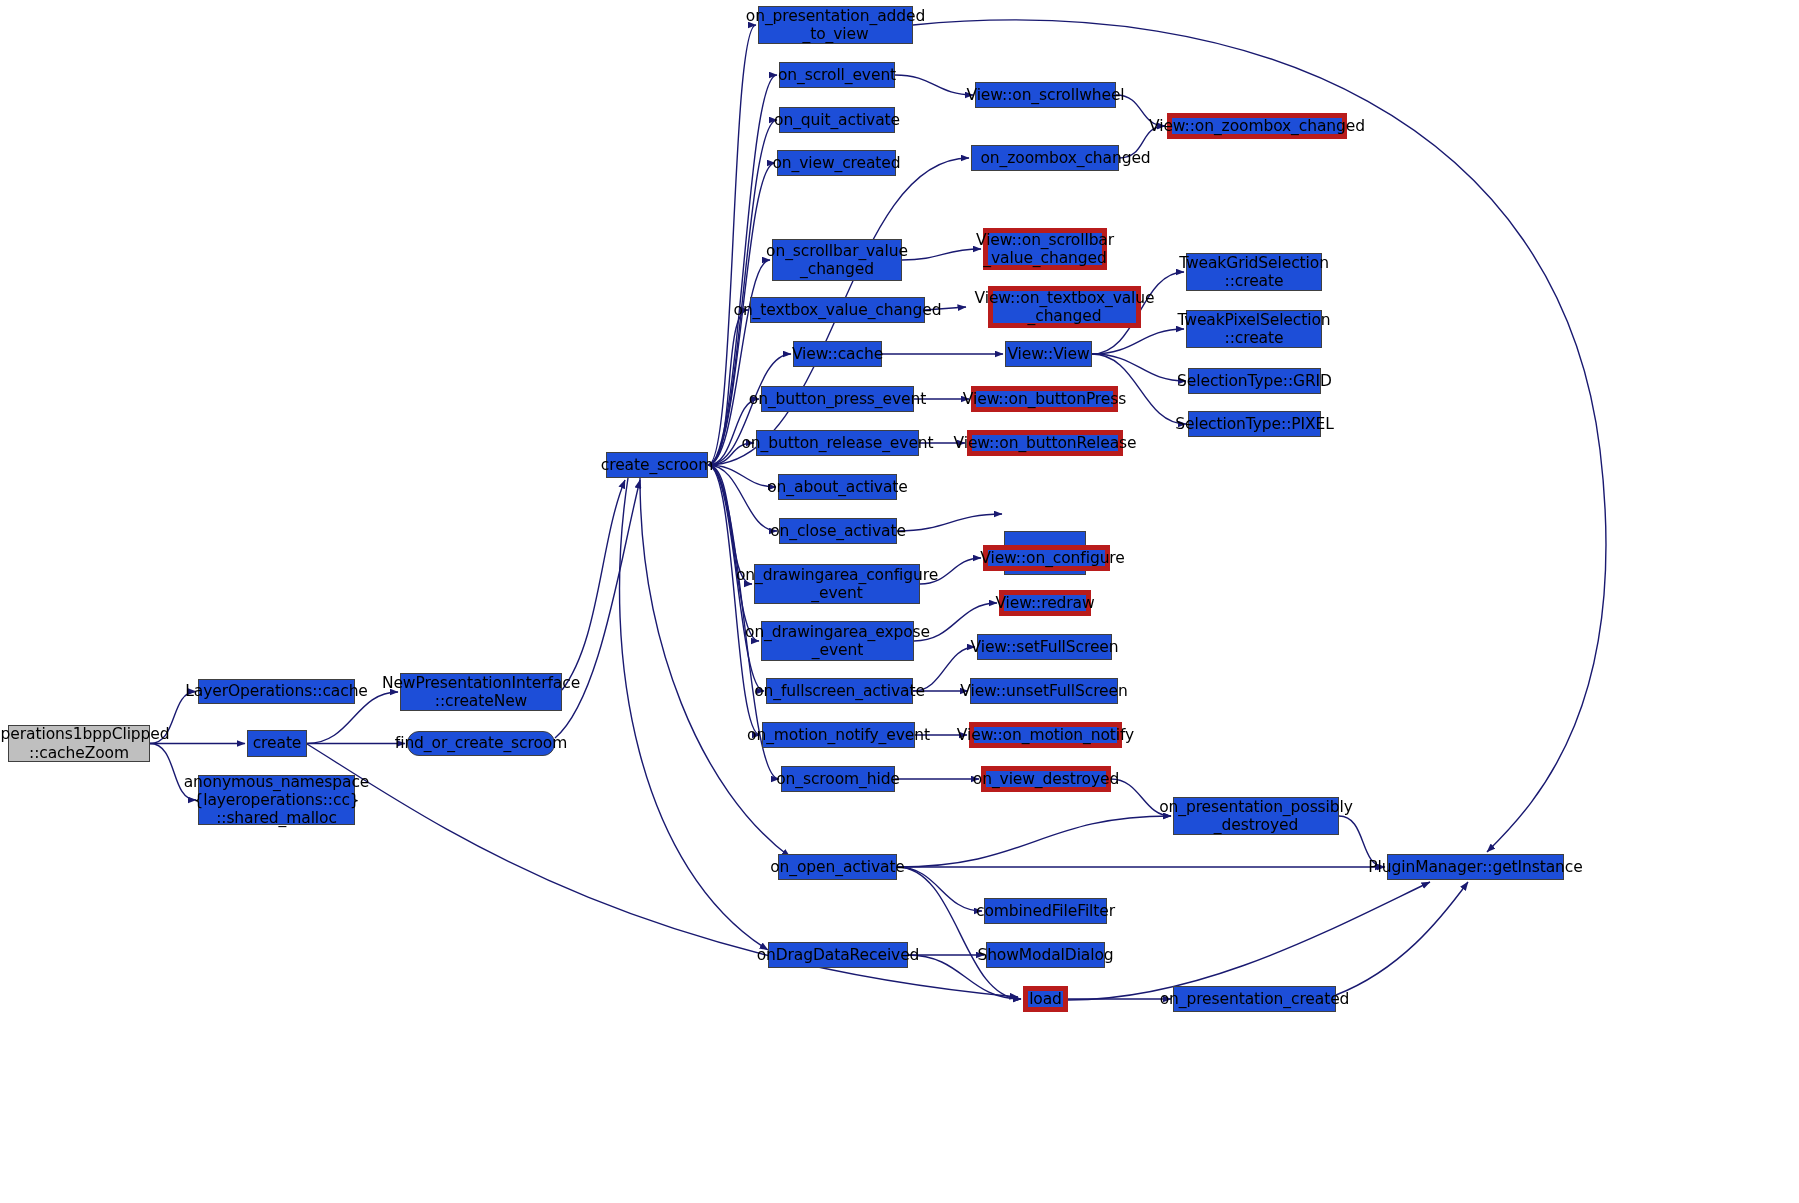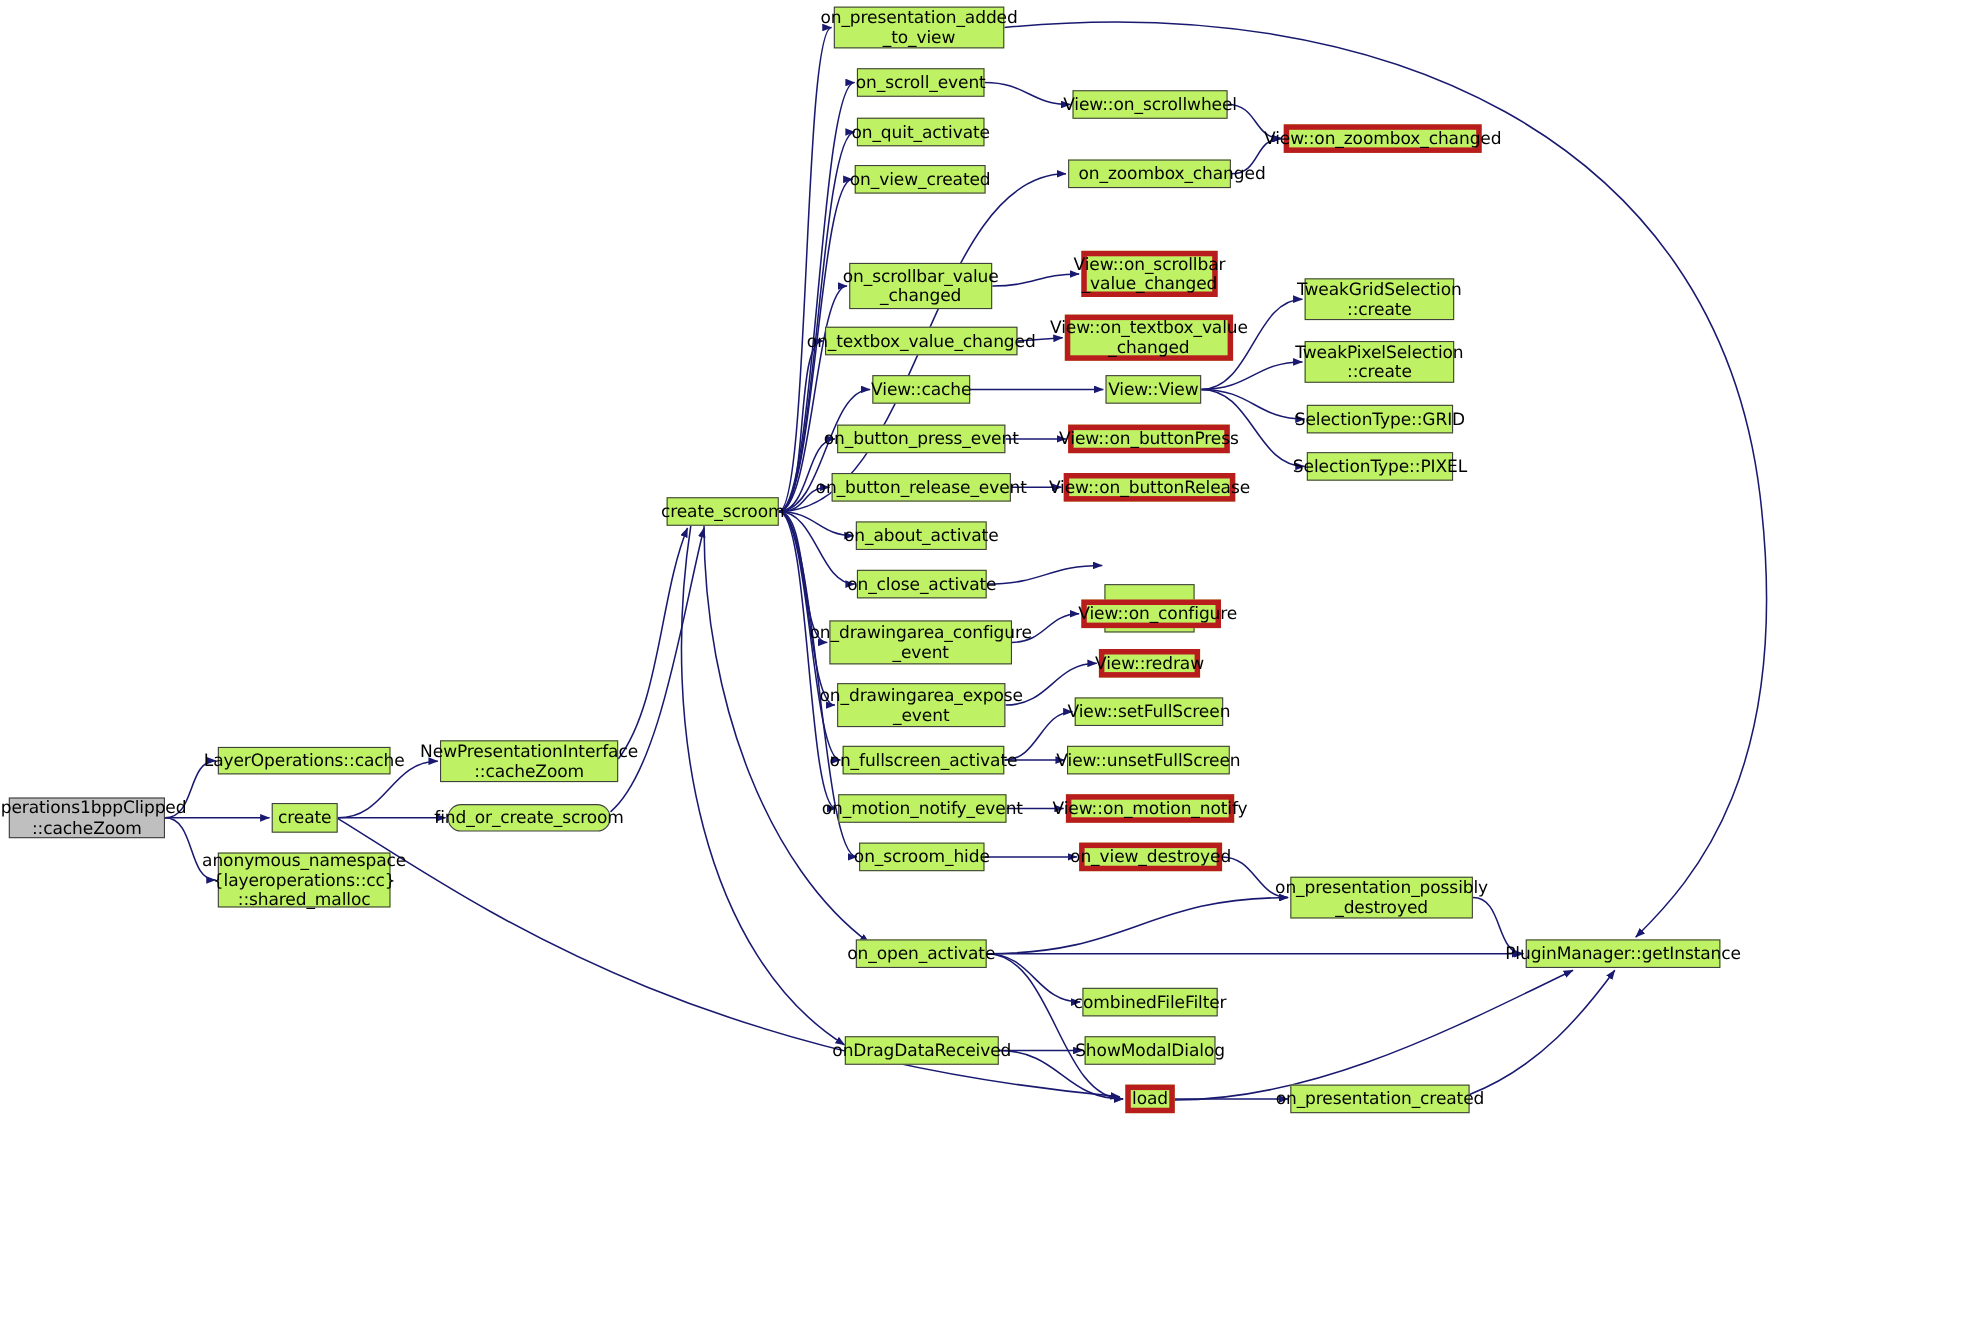--- a/index.html
+++ b/index.html
@@ -23,21 +23,21 @@
     height: 1203px;
     pointer-events: none;
   }
   .node {
     position: absolute;
     box-sizing: border-box;
     display: flex;
     align-items: center;
     justify-content: center;
     text-align: center;
-    background: #bef264;
+    background: #1d4ed8;
     border: 1px solid #404040;
     color: #000000;
     font-size: 15.5px;
     line-height: 1.18;
     white-space: pre;
     letter-spacing: -0.1px;
   }
   .node.red {
     border: 5px solid #b91c1c;
   }
@@ -120,37 +120,37 @@
   </svg>
   <div id="nodes">
       <div class="node root" style="left: 8px; top: 725px; width: 142px; height: 37px;"><span class="nlabel">Operations1bppClipped
 ::cacheZoom</span></div>
       <div class="node" style="left: 198px; top: 679px; width: 157px; height: 25px;"><span class="nlabel">LayerOperations::cache</span></div>
       <div class="node" style="left: 247px; top: 730px; width: 60px; height: 27px;"><span class="nlabel">create</span></div>
       <div class="node" style="left: 198px; top: 775px; width: 157px; height: 50px;"><span class="nlabel">anonymous_namespace
 {layeroperations::cc}
 ::shared_malloc</span></div>
       <div class="node" style="left: 400px; top: 673px; width: 162px; height: 38px;"><span class="nlabel">NewPresentationInterface
-::cacheZoom</span></div>
+::createNew</span></div>
       <div class="node" style="left: 407px; top: 731px; width: 148px; height: 25px; border-radius: 12px;"><span class="nlabel">find_or_create_scroom</span></div>
       <div class="node" style="left: 606px; top: 452px; width: 102px; height: 26px;"><span class="nlabel">create_scroom</span></div>
       <div class="node" style="left: 758px; top: 6px; width: 155px; height: 38px;"><span class="nlabel">on_presentation_added
 _to_view</span></div>
       <div class="node" style="left: 779px; top: 62px; width: 116px; height: 26px;"><span class="nlabel">on_scroll_event</span></div>
       <div class="node" style="left: 779px; top: 107px; width: 116px; height: 26px;"><span class="nlabel">on_quit_activate</span></div>
       <div class="node" style="left: 777px; top: 150px; width: 119px; height: 26px;"><span class="nlabel">on_view_created</span></div>
       <div class="node" style="left: 975px; top: 82px; width: 141px; height: 26px;"><span class="nlabel">View::on_scrollwheel</span></div>
       <div class="node" style="left: 971px; top: 145px; width: 148px; height: 26px; padding-left: 41px;"><span class="nlabel">on_zoombox_changed</span></div>
       <div class="node red" style="left: 1167px; top: 113px; width: 180px; height: 26px;"><span class="nlabel">View::on_zoombox_changed</span></div>
       <div class="node" style="left: 772px; top: 239px; width: 130px; height: 42px;"><span class="nlabel">on_scrollbar_value
 _changed</span></div>
       <div class="node red" style="left: 983px; top: 228px; width: 124px; height: 42px;"><span class="nlabel">View::on_scrollbar
 _value_changed</span></div>
       <div class="node" style="left: 750px; top: 297px; width: 175px; height: 26px;"><span class="nlabel">on_textbox_value_changed</span></div>
-      <div class="node red" style="left: 968px; top: 286px; width: 153px; height: 42px;"><span class="nlabel">View::on_textbox_value
+      <div class="node red" style="left: 988px; top: 286px; width: 153px; height: 42px;"><span class="nlabel">View::on_textbox_value
 _changed</span></div>
       <div class="node" style="left: 793px; top: 341px; width: 89px; height: 26px;"><span class="nlabel">View::cache</span></div>
       <div class="node" style="left: 1005px; top: 341px; width: 87px; height: 26px;"><span class="nlabel">View::View</span></div>
       <div class="node" style="left: 1186px; top: 253px; width: 136px; height: 38px;"><span class="nlabel">TweakGridSelection
 ::create</span></div>
       <div class="node" style="left: 1186px; top: 310px; width: 136px; height: 38px;"><span class="nlabel">TweakPixelSelection
 ::create</span></div>
       <div class="node" style="left: 1188px; top: 368px; width: 133px; height: 26px;"><span class="nlabel">SelectionType::GRID</span></div>
       <div class="node" style="left: 1188px; top: 411px; width: 133px; height: 26px;"><span class="nlabel">SelectionType::PIXEL</span></div>
       <div class="node" style="left: 761px; top: 386px; width: 153px; height: 26px;"><span class="nlabel">on_button_press_event</span></div>

